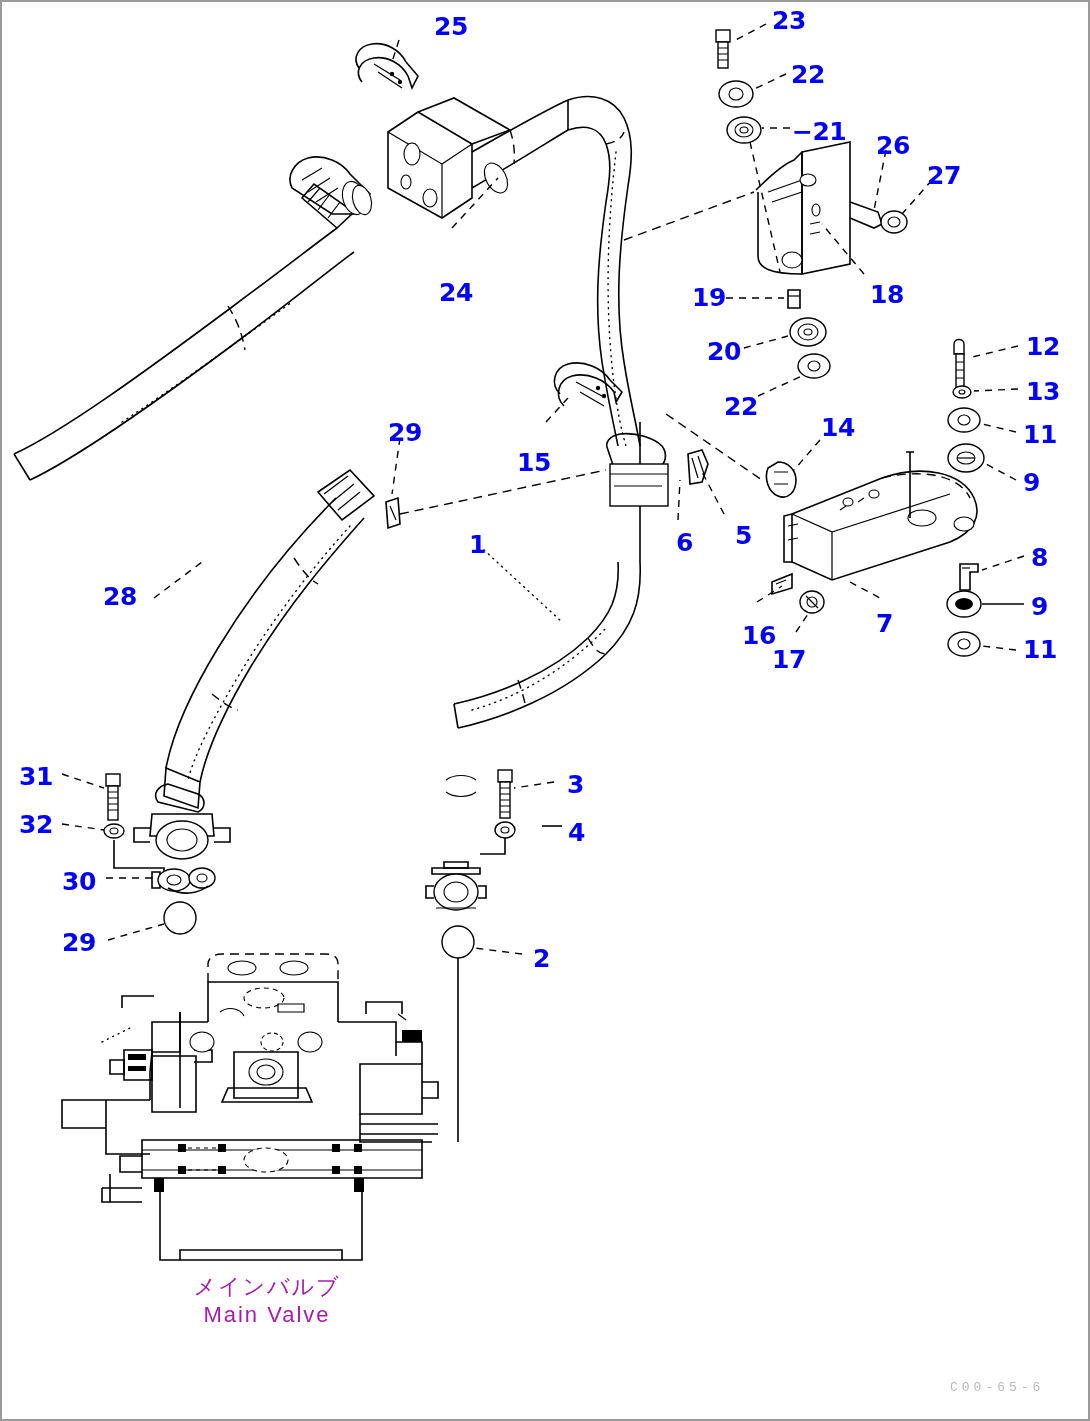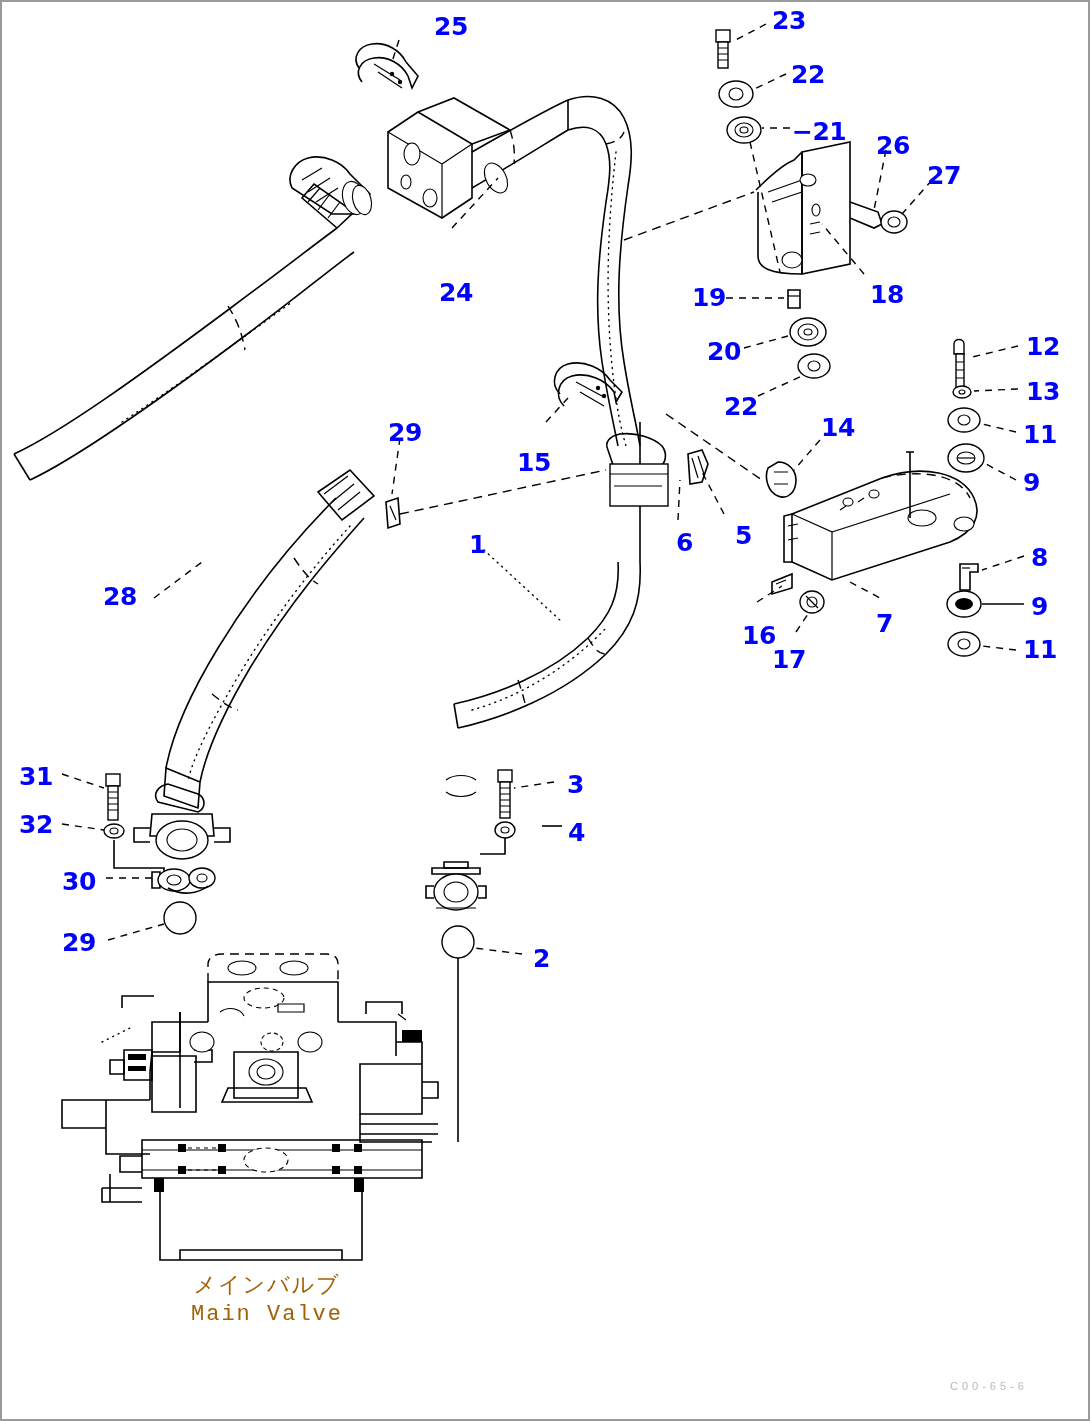--- a/index.html
+++ b/index.html
@@ -20,33 +20,33 @@
     font-family:"DejaVu Sans",sans-serif;
     font-weight:bold;
     font-size:25px;
     line-height:25px;
     letter-spacing:-0.5px;
     white-space:nowrap;
     user-select:none;
   }
   .cap{
     position:absolute;
-    color:#a16207;
-    font-family:Liberation Mono, monospace;
+    color:#a21caf;
+    font-family:Liberation Sans, sans-serif;
     font-size:22px;
     line-height:26px;
     white-space:nowrap;
     text-align:center;
     letter-spacing:2px;
   }
   .code{
     position:absolute;
     color:#b9b9b9;
-    font-family:Liberation Sans, sans-serif;
-    font-size:11px;
+    font-family:Liberation Mono, monospace;
+    font-size:13px;
     letter-spacing:4px;
     white-space:nowrap;
   }
 </style>
 </head>
 <body>
 
 <div id="page">
 
   <svg id="art" viewBox="0 0 1090 1421" xmlns="http://www.w3.org/2000/svg">

